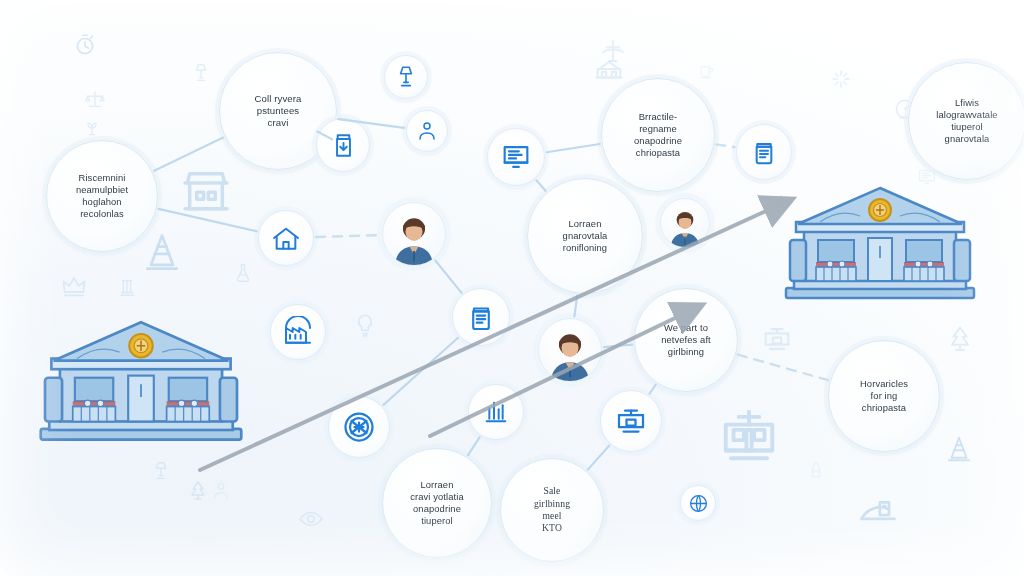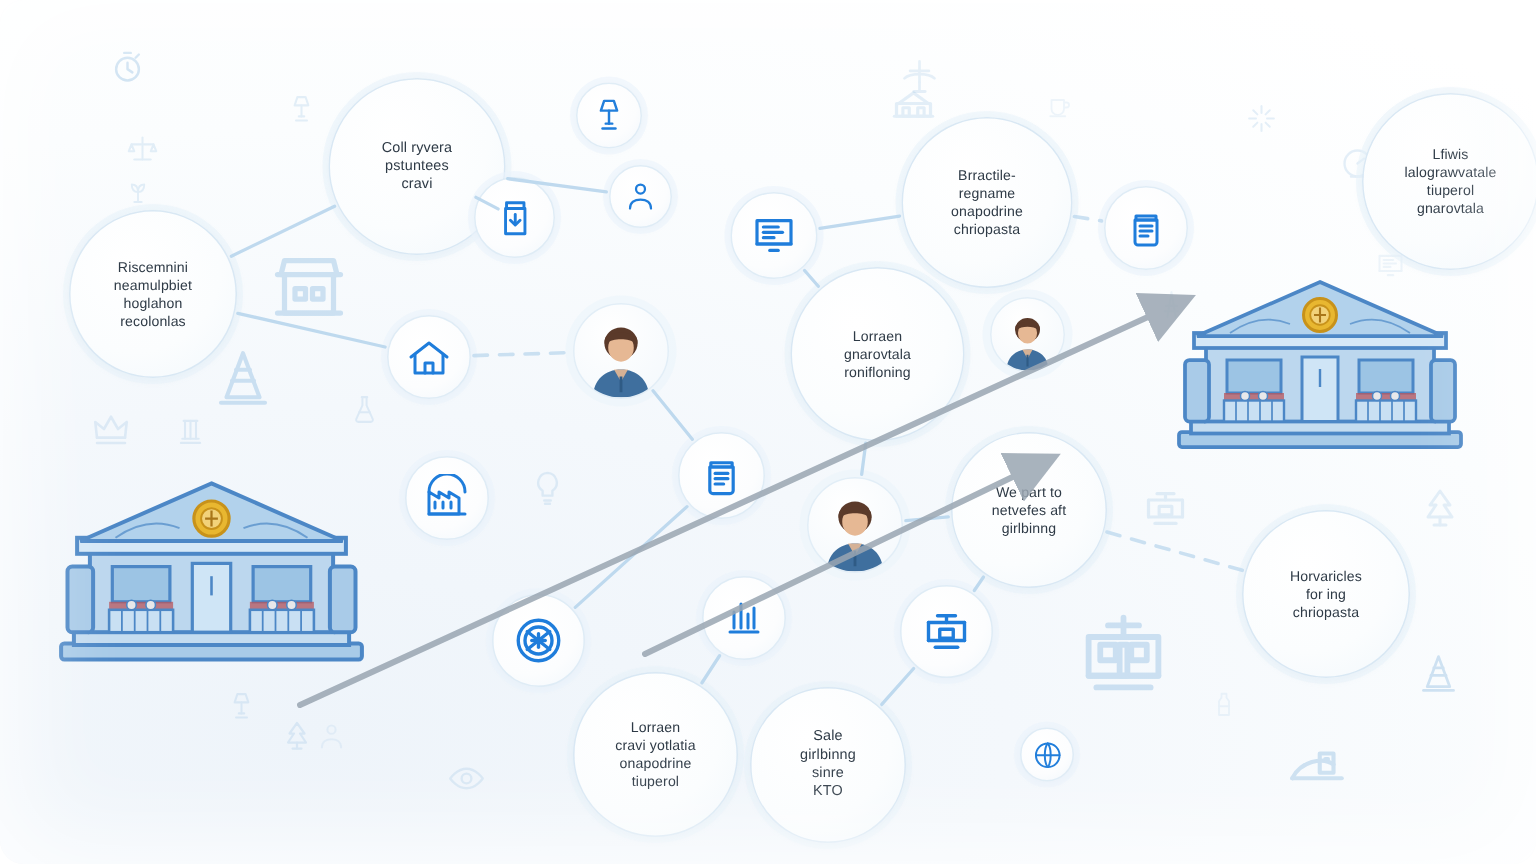--- a/index.html
+++ b/index.html
@@ -355,25 +355,25 @@
         </div>
       </div>
       <div class="bubble" style="left: 382px; top: 448px; width: 110px; height: 110px; font-size: 9.4px;">
         <div>
           <span>Lorraen</span>
           <span>cravi yotlatia</span>
           <span>onapodrine</span>
           <span>tiuperol</span>
         </div>
       </div>
-      <div class="bubble" style="left: 500px; top: 458px; width: 104px; height: 104px; font-size: 9.6px;">
+      <div class="bubble" style="left: 500px; top: 458px; width: 104px; height: 104px; font-size: 9.6px; font-family: Liberation Serif, serif;">
         <div>
           <span>Sale</span>
           <span>girlbinng</span>
-          <span>sinre</span>
+          <span>meel</span>
           <span>KTO</span>
         </div>
       </div>
       <div class="iconcircle" style="left: 316px; top: 118px; width: 54px; height: 54px;">
         <svg width="31" height="31" viewBox="0 0 24 24" fill="none" stroke="#1f7ddb" stroke-width="1.5" stroke-linecap="round" stroke-linejoin="round">
           <path d="M7.5 4h9v3h-9z"></path>
           <path d="M7 7h10v13H7z"></path>
           <path d="M12 10v5"></path>
           <path d="M9.5 13l2.5 2.5L14.5 13"></path>
         </svg>

